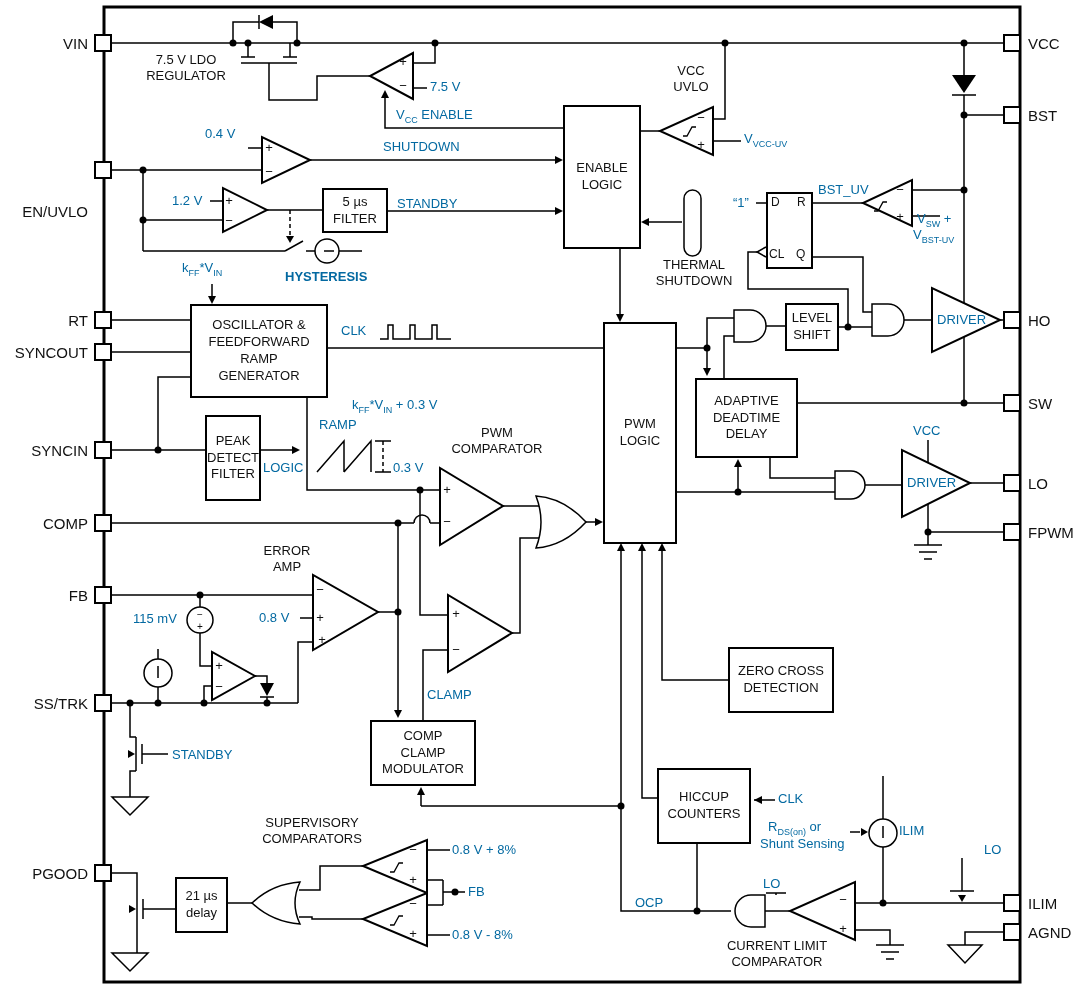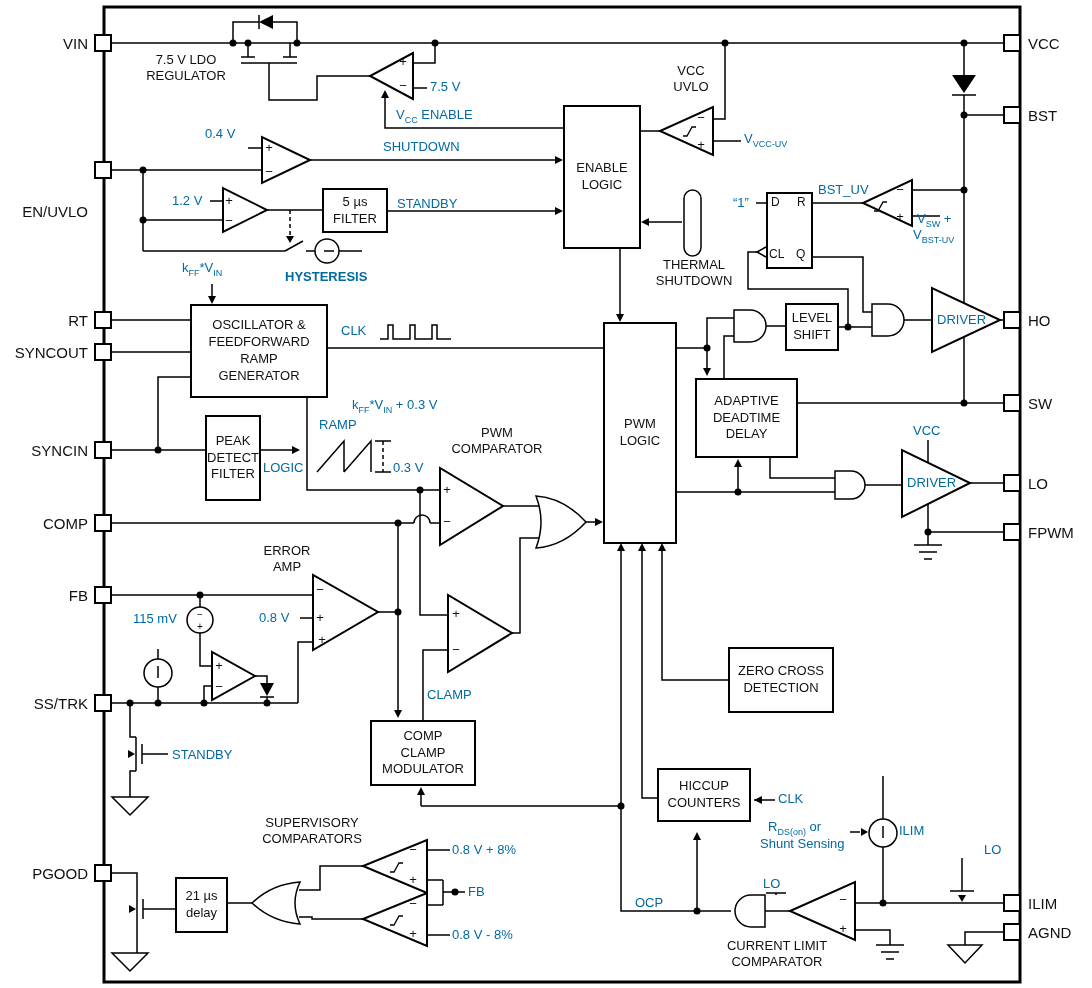--- a/index.html
+++ b/index.html
@@ -250,21 +250,21 @@
 FILTER</div>
 <div class="box" style="left:603px;top:322px;width:74px;height:222px;">PWM
 LOGIC</div>
 <div class="box" style="left:785px;top:303px;width:54px;height:48px;">LEVEL
 SHIFT</div>
 <div class="box" style="left:695px;top:378px;width:103px;height:80px;">ADAPTIVE
 DEADTIME
 DELAY</div>
 <div class="box" style="left:728px;top:647px;width:106px;height:66px;">ZERO CROSS
 DETECTION</div>
-<div class="box" style="left:657px;top:768px;width:94px;height:54px;">HICCUP
+<div class="box" style="left:657px;top:768px;width:94px;height:76px;">HICCUP
 COUNTERS</div>
 <div class="box" style="left:370px;top:720px;width:106px;height:66px;">COMP
 CLAMP
 MODULATOR</div>
 <div class="box" style="left:175px;top:877px;width:53px;height:56px;">21 µs
 delay</div>
 <div class="box" style="left:766px;top:192px;width:47px;height:77px;"></div>
 <span class="ff" style="left:771px;top:196px;">D</span>
 <span class="ff" style="left:797px;top:196px;">R</span>
 <span class="ff" style="left:769px;top:248px;">CL</span>

